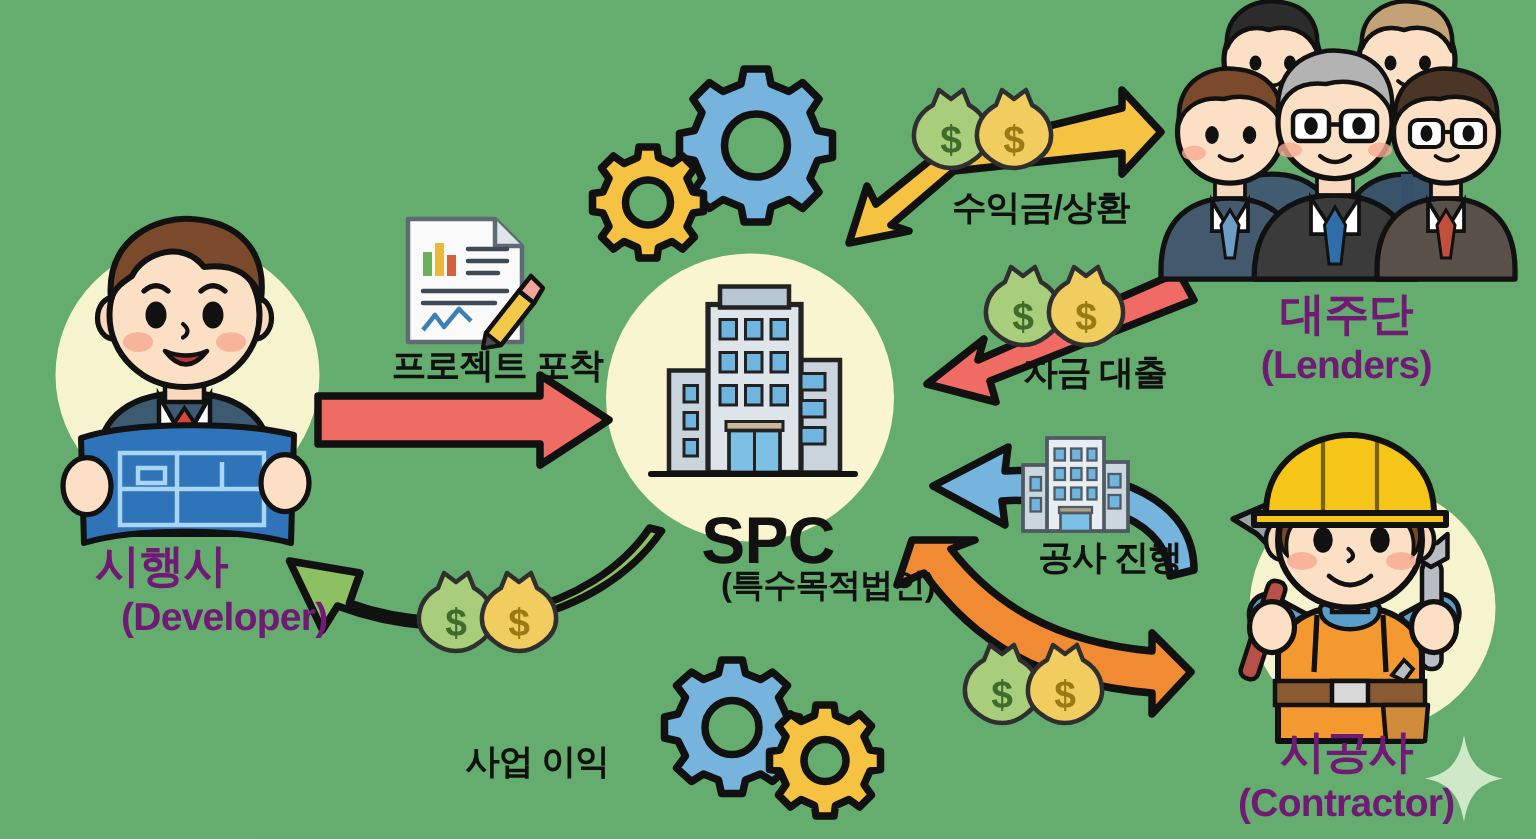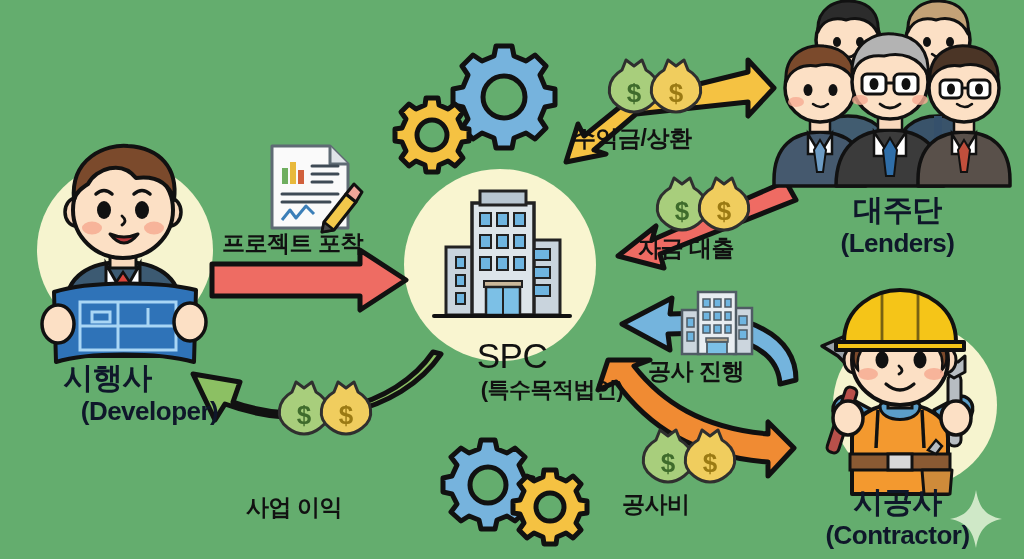--- a/index.html
+++ b/index.html
@@ -4,30 +4,30 @@
 <style>
   html,body{margin:0;padding:0;}
   body{
     width:1024px;height:559px;overflow:hidden;
     font-family:"Liberation Sans","DejaVu Sans",sans-serif;
     background:#64ad6e;
   }
   #stage{position:relative;width:1024px;height:559px;background:#64ad6e;}
   .abs{position:absolute;}
   .lbl{
-    position:absolute;color:#0f172a;font-weight:bold;text-align:center;
+    position:absolute;color:#701a75;font-weight:bold;text-align:center;
     letter-spacing:-0.5px;white-space:nowrap;line-height:1.05;
   }
   .lbl-main{font-size:30px;}
   .lbl-sub{font-size:26px;font-weight:bold;}
   .flow-lbl{
     position:absolute;color:#111;font-weight:bold;font-size:23px;
-    white-space:nowrap;text-align:left;letter-spacing:-0.5px;
+    white-space:nowrap;text-align:right;letter-spacing:-0.5px;
   }
-  .spc-name{font-size:35px;font-weight:normal;color:#111;}
+  .spc-name{font-size:44px;font-weight:bold;color:#111;}
   .spc-sub{font-size:22px;font-weight:bold;color:#111;padding-left:40px;}
   svg{display:block;overflow:visible;}
 </style>
 </head>
 <body>
 
 <div id="stage" style="background: rgb(100, 173, 110);">
 
   <svg class="abs" style="left:25px;top:150px;" width="200" height="200">
     <ellipse cx="100" cy="100" rx="88" ry="88" fill="#f6f4cf"></ellipse>
@@ -338,21 +338,20 @@
     <rect x="29" y="56" width="20" height="12" fill="#7cc0e6" stroke="#4f5b64" stroke-width="1.8"></rect>
   </svg>
   <div class="flow-lbl" style="left:648px;top:356px;width:140px;">공사 진행</div>
 
   <svg class="abs" style="left:640px;top:426px;" width="100" height="62">
     <path d="M16,14 L20,4 L28,10 L36,4 L40,14 C54,22 58,40 44,50 C34,58 22,58 12,50 C-2,40 2,22 16,14 Z" fill="#a8ce7c" stroke="#2f2f2f" stroke-width="3" stroke-linejoin="round"></path>
     <text x="28" y="46" font-size="26" font-weight="bold" fill="#3f6b2c" text-anchor="middle" font-family="'Liberation Sans',sans-serif">$</text>
     <path d="M58,14 L62,4 L70,10 L78,4 L82,14 C96,22 100,40 86,50 C76,58 64,58 54,50 C40,40 44,22 58,14 Z" fill="#f0cd5e" stroke="#2f2f2f" stroke-width="3" stroke-linejoin="round"></path>
     <text x="70" y="46" font-size="26" font-weight="bold" fill="#9a7a14" text-anchor="middle" font-family="'Liberation Sans',sans-serif">$</text>
   </svg>
-  <div class="flow-lbl" style="left:622px;top:489px;width:130px;">공사비</div>
 
   <svg class="abs" style="left:396px;top:46px;" width="160" height="120">
     <g transform="translate(108,44)">
       <path d="M-8,-44 L8,-44 L10,-34 L22,-29 L31,-35 L42,-24 L36,-15 L41,-3 L51,-1 L51,15 L41,17 L36,29 L42,38 L31,49 L22,43 L10,48 L8,58 L-8,58 L-10,48 L-22,43 L-31,49 L-42,38 L-36,29 L-41,17 L-51,15 L-51,-1 L-41,-3 L-36,-15 L-42,-24 L-31,-35 L-22,-29 L-10,-34 Z" fill="#76b3dd" stroke="#111" stroke-width="5" stroke-linejoin="round"></path>
       <circle cx="0" cy="7" r="21" fill="#64ad6e" stroke="#111" stroke-width="5"></circle>
     </g>
     <g transform="translate(36,84)">
       <path d="M-6,-32 L6,-32 L7,-25 L16,-21 L23,-26 L31,-18 L26,-11 L30,-2 L37,-1 L37,11 L30,12 L26,21 L31,28 L23,36 L16,31 L7,35 L6,42 L-6,42 L-7,35 L-16,31 L-23,36 L-31,28 L-26,21 L-30,12 L-37,11 L-37,-1 L-30,-2 L-26,-11 L-31,-18 L-23,-26 L-16,-21 L-7,-25 Z" fill="#f5c242" stroke="#111" stroke-width="5" stroke-linejoin="round"></path>
       <circle cx="0" cy="5" r="15" fill="#64ad6e" stroke="#111" stroke-width="5"></circle>
     </g>

